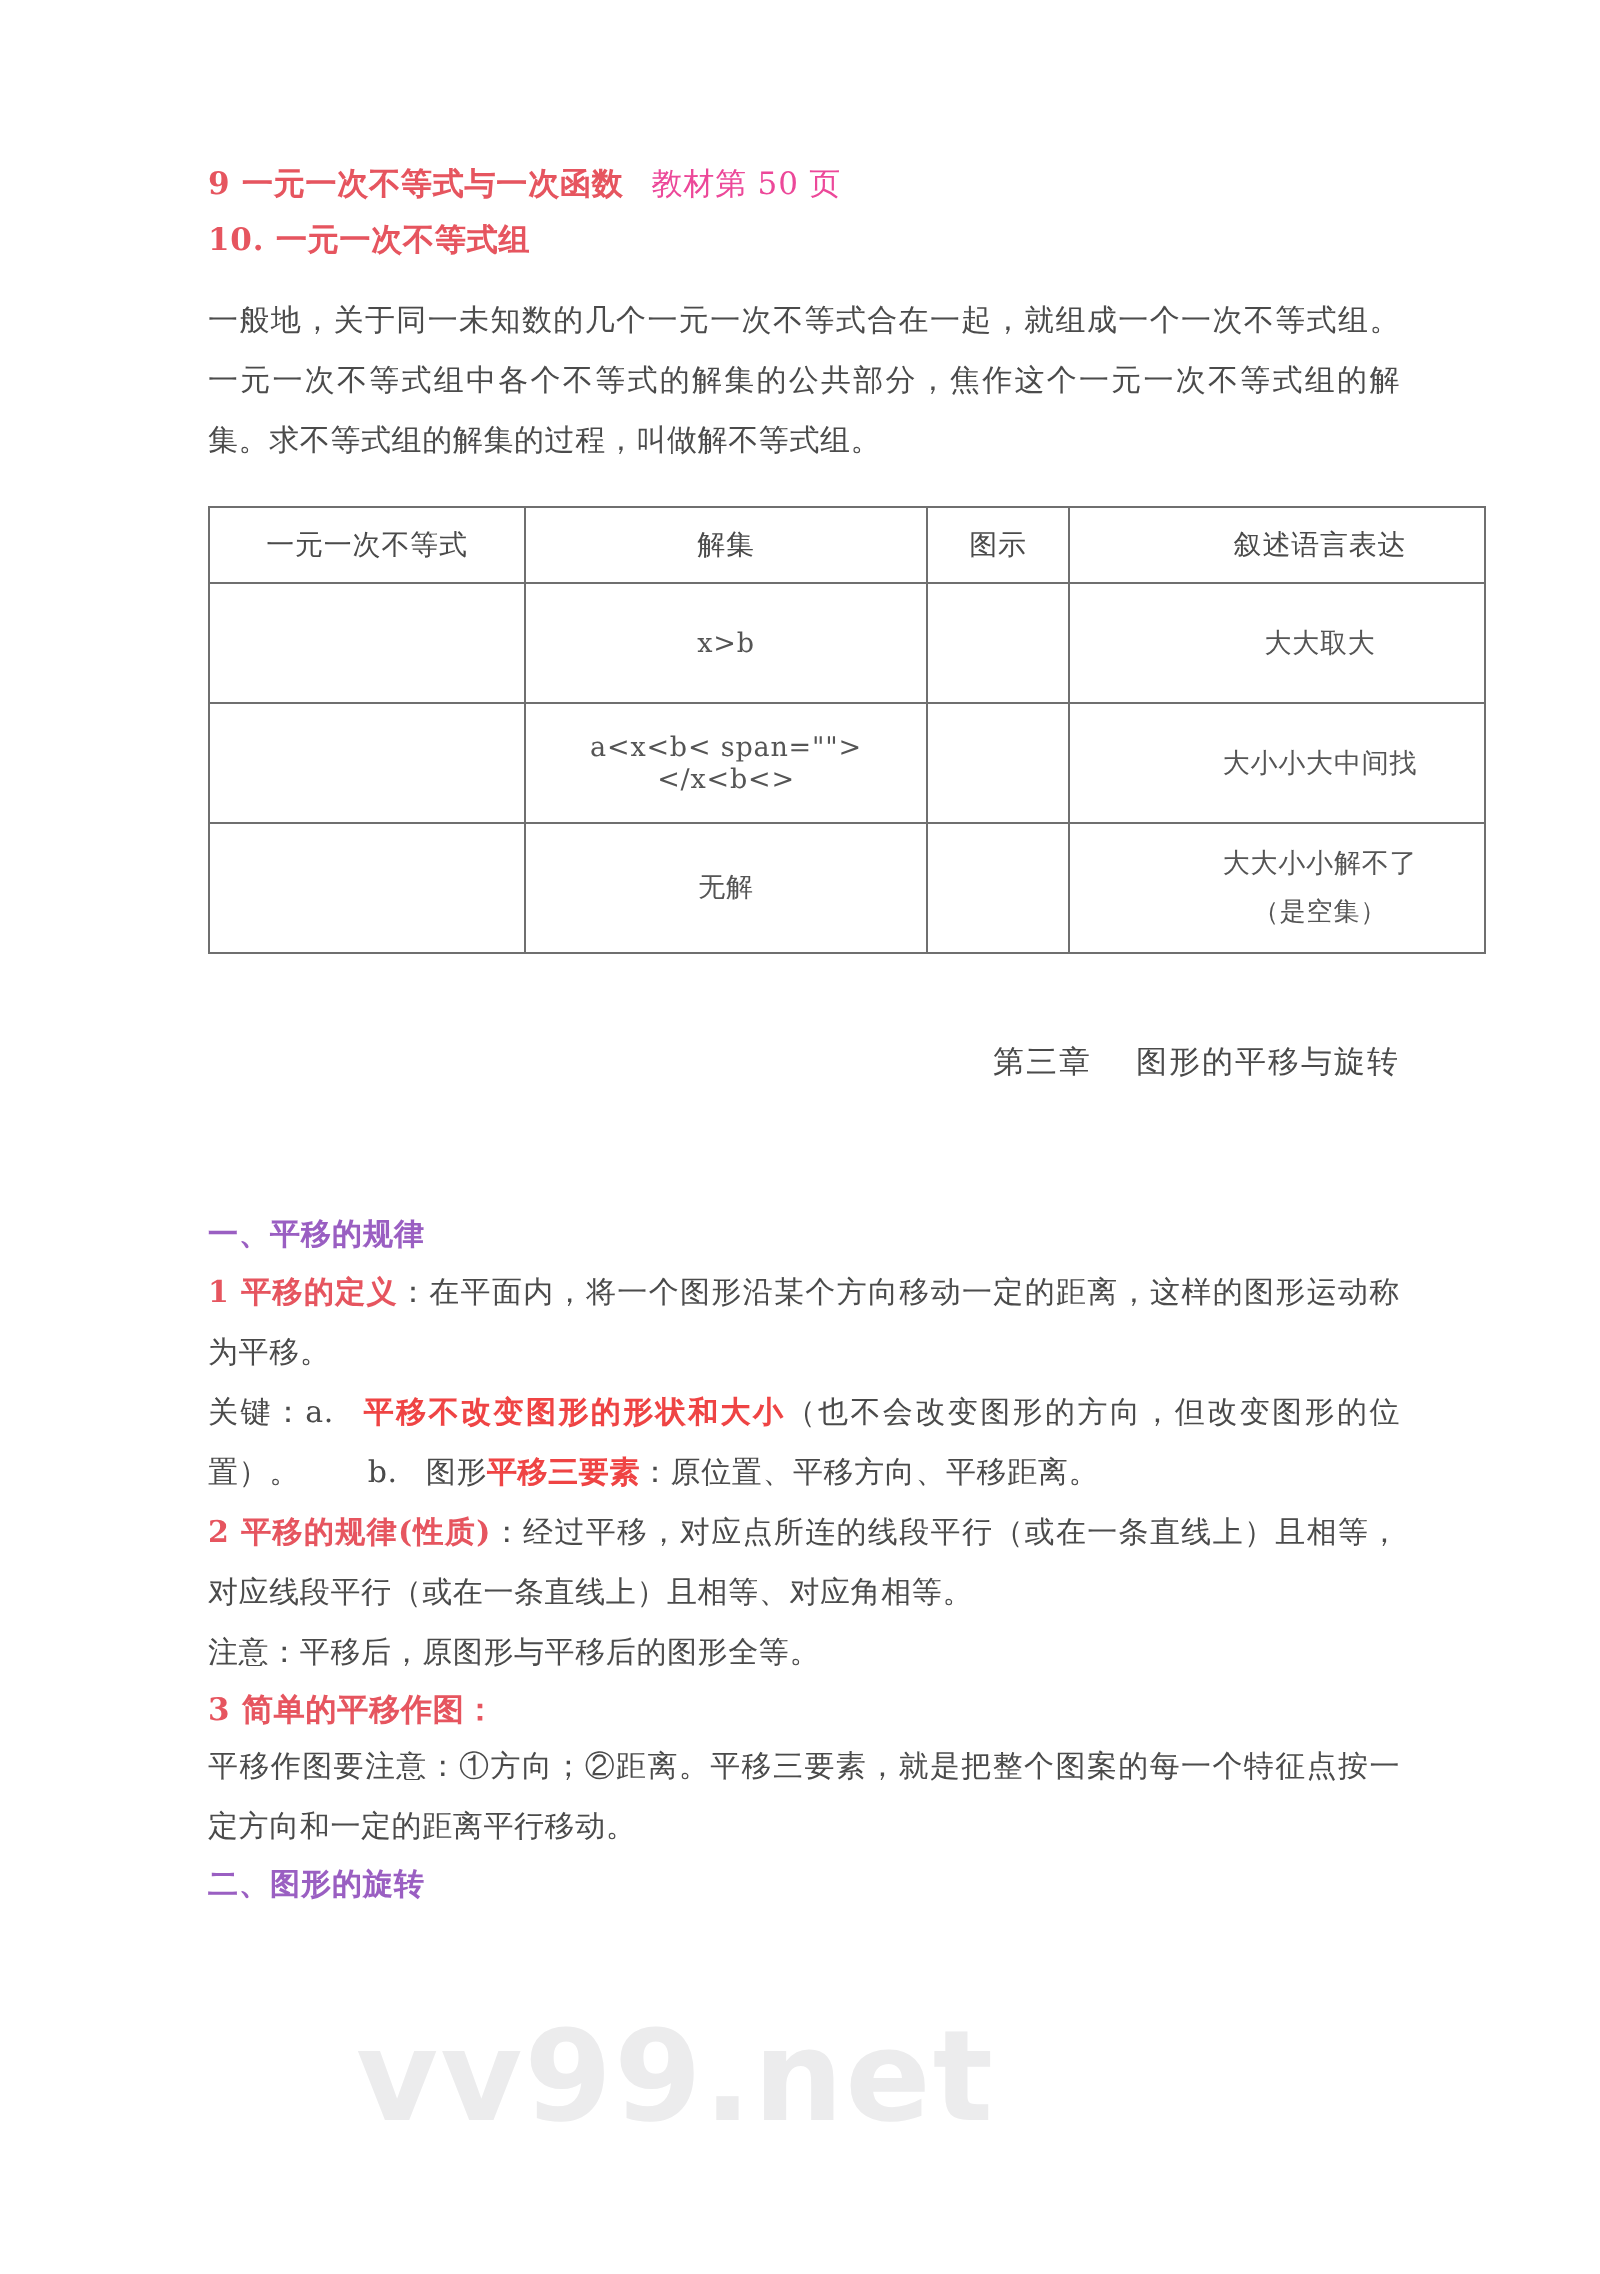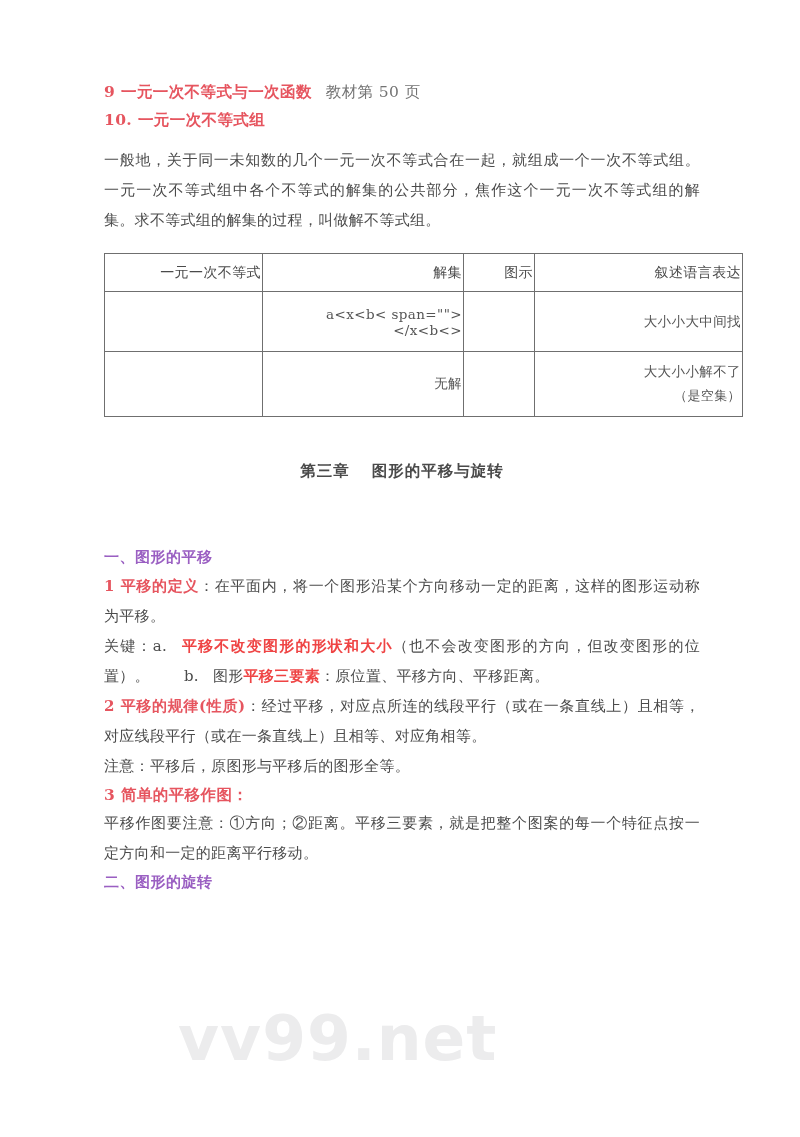--- a/index.html
+++ b/index.html
@@ -42,21 +42,21 @@
   
   .hd-red {
     color: #e6555f;
     font-weight: bold;
     font-size: 15.5px;
     line-height: 27px;
     margin: 0;
     letter-spacing: 0.4px;
   }
   .hd-red .plain {
-    color: #737373;
+    color: #ec4899;
     font-weight: normal;
     font-family: "DejaVu Serif", "Liberation Serif", serif;
   }
   .hd-purple {
     color: #9a5fc2;
     font-weight: bold;
     font-size: 15px;
     line-height: 28px;
     margin: 0;
     letter-spacing: 0.5px;
@@ -81,40 +81,40 @@
   }
   .gap { display: inline-block; width: 34px; }
   .gap-sm { display: inline-block; width: 14px; }
 
   .spacer-12 { height: 12px; }
   .spacer-18 { height: 18px; }
   .spacer-40 { height: 40px; }
 
   
   .chapter-title {
-    text-align: center;
+    text-align: right;
     font-size: 15.5px;
-    font-weight: bold;
+    font-weight: normal;
     color: #4a4a4a;
     letter-spacing: 1px;
     margin: 0;
     line-height: 28px;
   }
   .chapter-title .ct-gap { display: inline-block; width: 22px; }
 
   
   table.rules {
     border-collapse: collapse;
     width: 583px;
     margin: 0;
     table-layout: fixed;
   }
   table.rules td {
     border: 1px solid #6f6f6f;
-    text-align: right;
+    text-align: center;
     vertical-align: middle;
     color: #555;
     font-size: 13.5px;
     letter-spacing: 0.4px;
   }
   table.rules tr.head td {
     height: 35px;
     font-size: 14px;
     color: #4a4a4a;
   }
@@ -158,20 +158,26 @@
 
     <div class="spacer-18"></div>
 
     <table class="rules">
       <tbody>
           <tr class="head">
         <td class="col-a">一元一次不等式</td>
         <td class="col-b">解集</td>
         <td class="col-c">图示</td>
         <td class="col-d">叙述语言表达</td>
+      </tr>
+      <tr class="row">
+        <td class="col-a"></td>
+        <td class="col-b mono-expr">x&gt;b</td>
+        <td class="col-c"></td>
+        <td class="col-d">大大取大</td>
       </tr>
       <tr class="row">
         <td class="col-a"></td>
         <td class="col-b mono-expr">a&lt;x&lt;b&lt; span=""&gt;&lt;/x&lt;b&lt;&gt;</td>
         <td class="col-c"></td>
         <td class="col-d">大小小大中间找</td>
       </tr>
       <tr class="row-tall">
         <td class="col-a"></td>
         <td class="col-b">无解</td>
@@ -186,21 +192,21 @@
 
     <div class="spacer-40"></div>
 
     <p class="chapter-title">
       <span>第三章</span><span class="ct-gap"></span><span>图形的平移与旋转</span>
     </p>
 
     <div class="spacer-40"></div>
     <div class="spacer-18"></div>
 
-    <p class="hd-purple">一、图形的平移</p>
+    <p class="hd-purple">一、平移的规律</p>
 
     <p class="body-text">
       <span class="red-lead">1 平移的定义</span><span>：</span><span>在平面内，将一个图形沿某个方向移动一定的距离，这样的图形运动称为平移。</span>
     </p>
 
     <p class="body-text">
       <span>关键：a.</span><span class="gap-sm"></span><span class="blue-bold">平移不改变图形的形状和大小</span><span>（也不会改变图形的方向，但改变图形的位置）。</span><span class="gap"></span><span>b.</span><span class="gap-sm"></span><span>图形</span><span class="blue-bold">平移三要素</span><span>：原位置、平移方向、平移距离。</span>
     </p>
 
     <p class="body-text">

